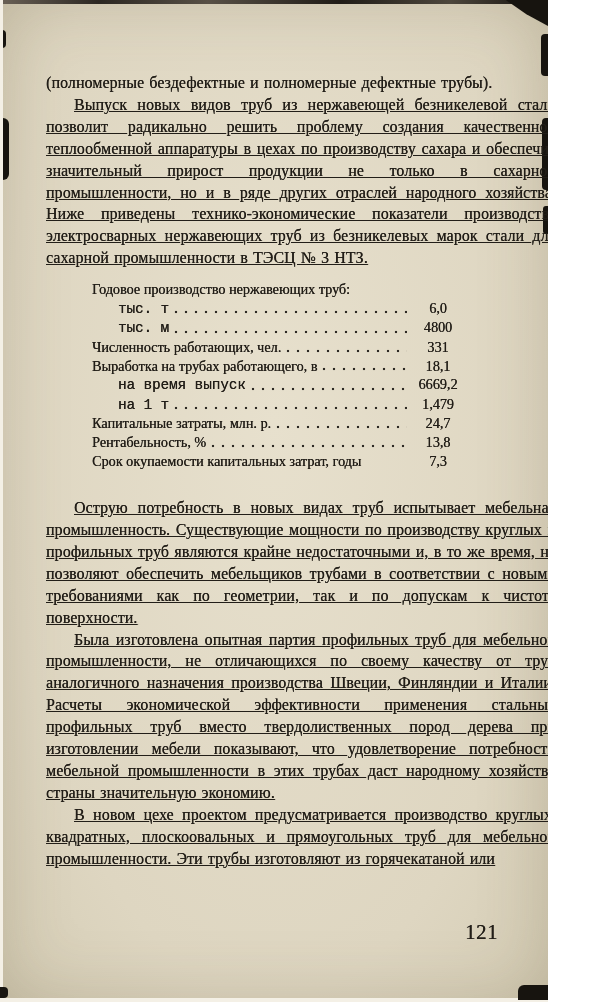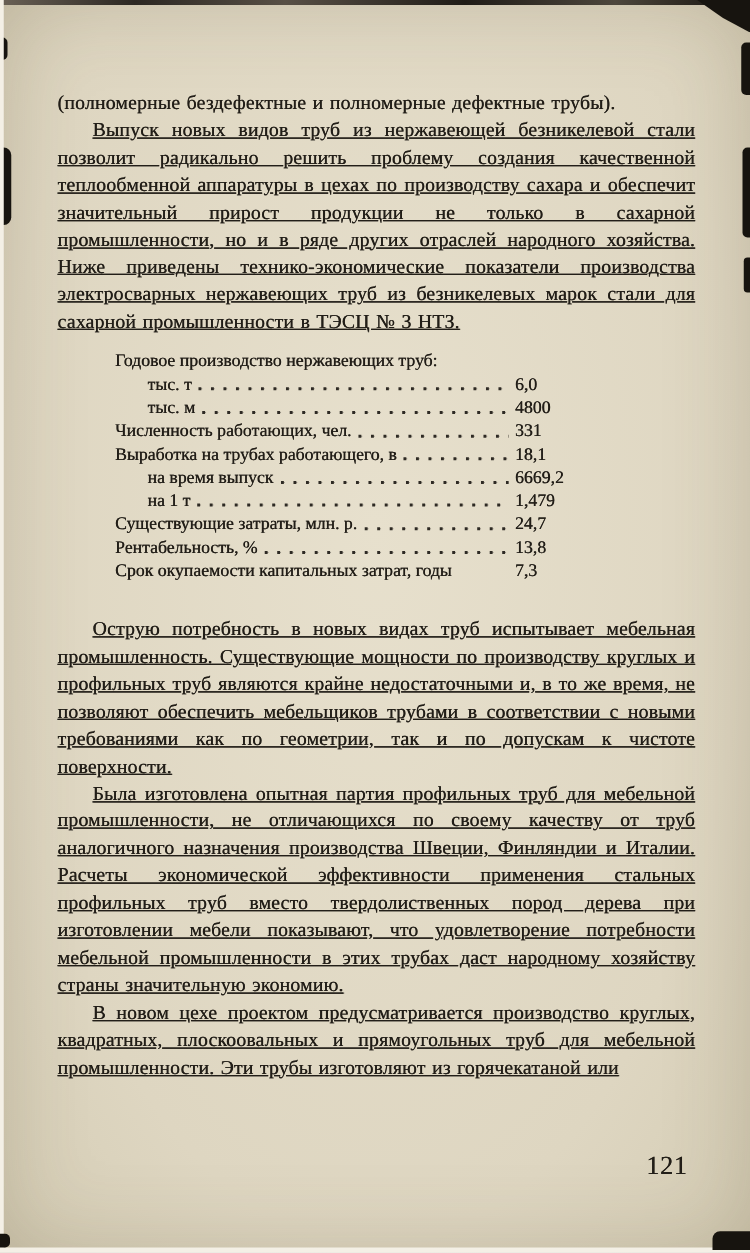--- a/index.html
+++ b/index.html
@@ -1,18 +1,18 @@
 <!DOCTYPE html>
 <html lang="ru"><head>
 <meta charset="utf-8">
 <style>
   html, body { margin: 0; padding: 0; background: #ffffff; }
   #page {
     position: relative;
-    width: 600px;
+    width: 548px;
     height: 1002px;
     overflow: hidden;
     background: radial-gradient(ellipse at 50% 42%, #e7e0cd 0%, #ded6c1 70%, #d4ccb4 100%);
     box-shadow: inset 0 0 70px rgba(92, 76, 48, 0.22);
     font-family: "Liberation Serif", "DejaVu Serif", serif;
     color: #221e18;
   }
   
   .art { position: absolute; background: #17140f; }
   #art-top-band { top: 0; left: 0; right: 0; height: 4px;
@@ -48,33 +48,33 @@
 
   
   #stats {
     margin: 11px 0 27px 46px;
     width: 372px;
     font-size: 14.2px;
     line-height: 18.6px;
     text-shadow: 0.25px 0 0 currentColor;
   }
   .srow { display: flex; align-items: baseline; }
-  .srow.ind .slabel { padding-left: 26px; }
+  .srow.ind .slabel { padding-left: 26px; font-family: Liberation Mono, monospace; }
   .slabel { white-space: nowrap; }
   .sdots {
     flex: 1 1 auto;
     min-width: 12px;
     align-self: stretch;
     margin: 0 5px;
     background-image: radial-gradient(circle at 2px 2px, #2e2a24 1.25px, transparent 1.6px);
     background-size: 10px 4px;
     background-repeat: repeat-x;
     background-position: 0% calc(100% - 4px);
   }
-  .sval { min-width: 52px; text-align: left; white-space: nowrap; }
+  .sval { min-width: 52px; text-align: center; white-space: nowrap; }
 
   
   #pageno {
     position: absolute;
     top: 920px;
     right: 50px;
     font-size: 21px;
     letter-spacing: 0.5px;
     text-shadow: 0.25px 0 0 currentColor;
   }
@@ -129,21 +129,21 @@
           <span class="slabel">на время выпуск</span>
           <span class="sdots"></span>
           <span class="sval">6669,2</span>
         </div>
         <div class="srow ind">
           <span class="slabel">на 1 т</span>
           <span class="sdots"></span>
           <span class="sval">1,479</span>
         </div>
         <div class="srow">
-          <span class="slabel">Существующие затраты, млн. р.</span>
+          <span class="slabel">Капитальные затраты, млн. р.</span>
           <span class="sdots"></span>
           <span class="sval">24,7</span>
         </div>
         <div class="srow">
           <span class="slabel">Рентабельность, %</span>
           <span class="sdots"></span>
           <span class="sval">13,8</span>
         </div>
         <div class="srow">
           <span class="slabel">Срок окупаемости капитальных затрат, годы</span>

